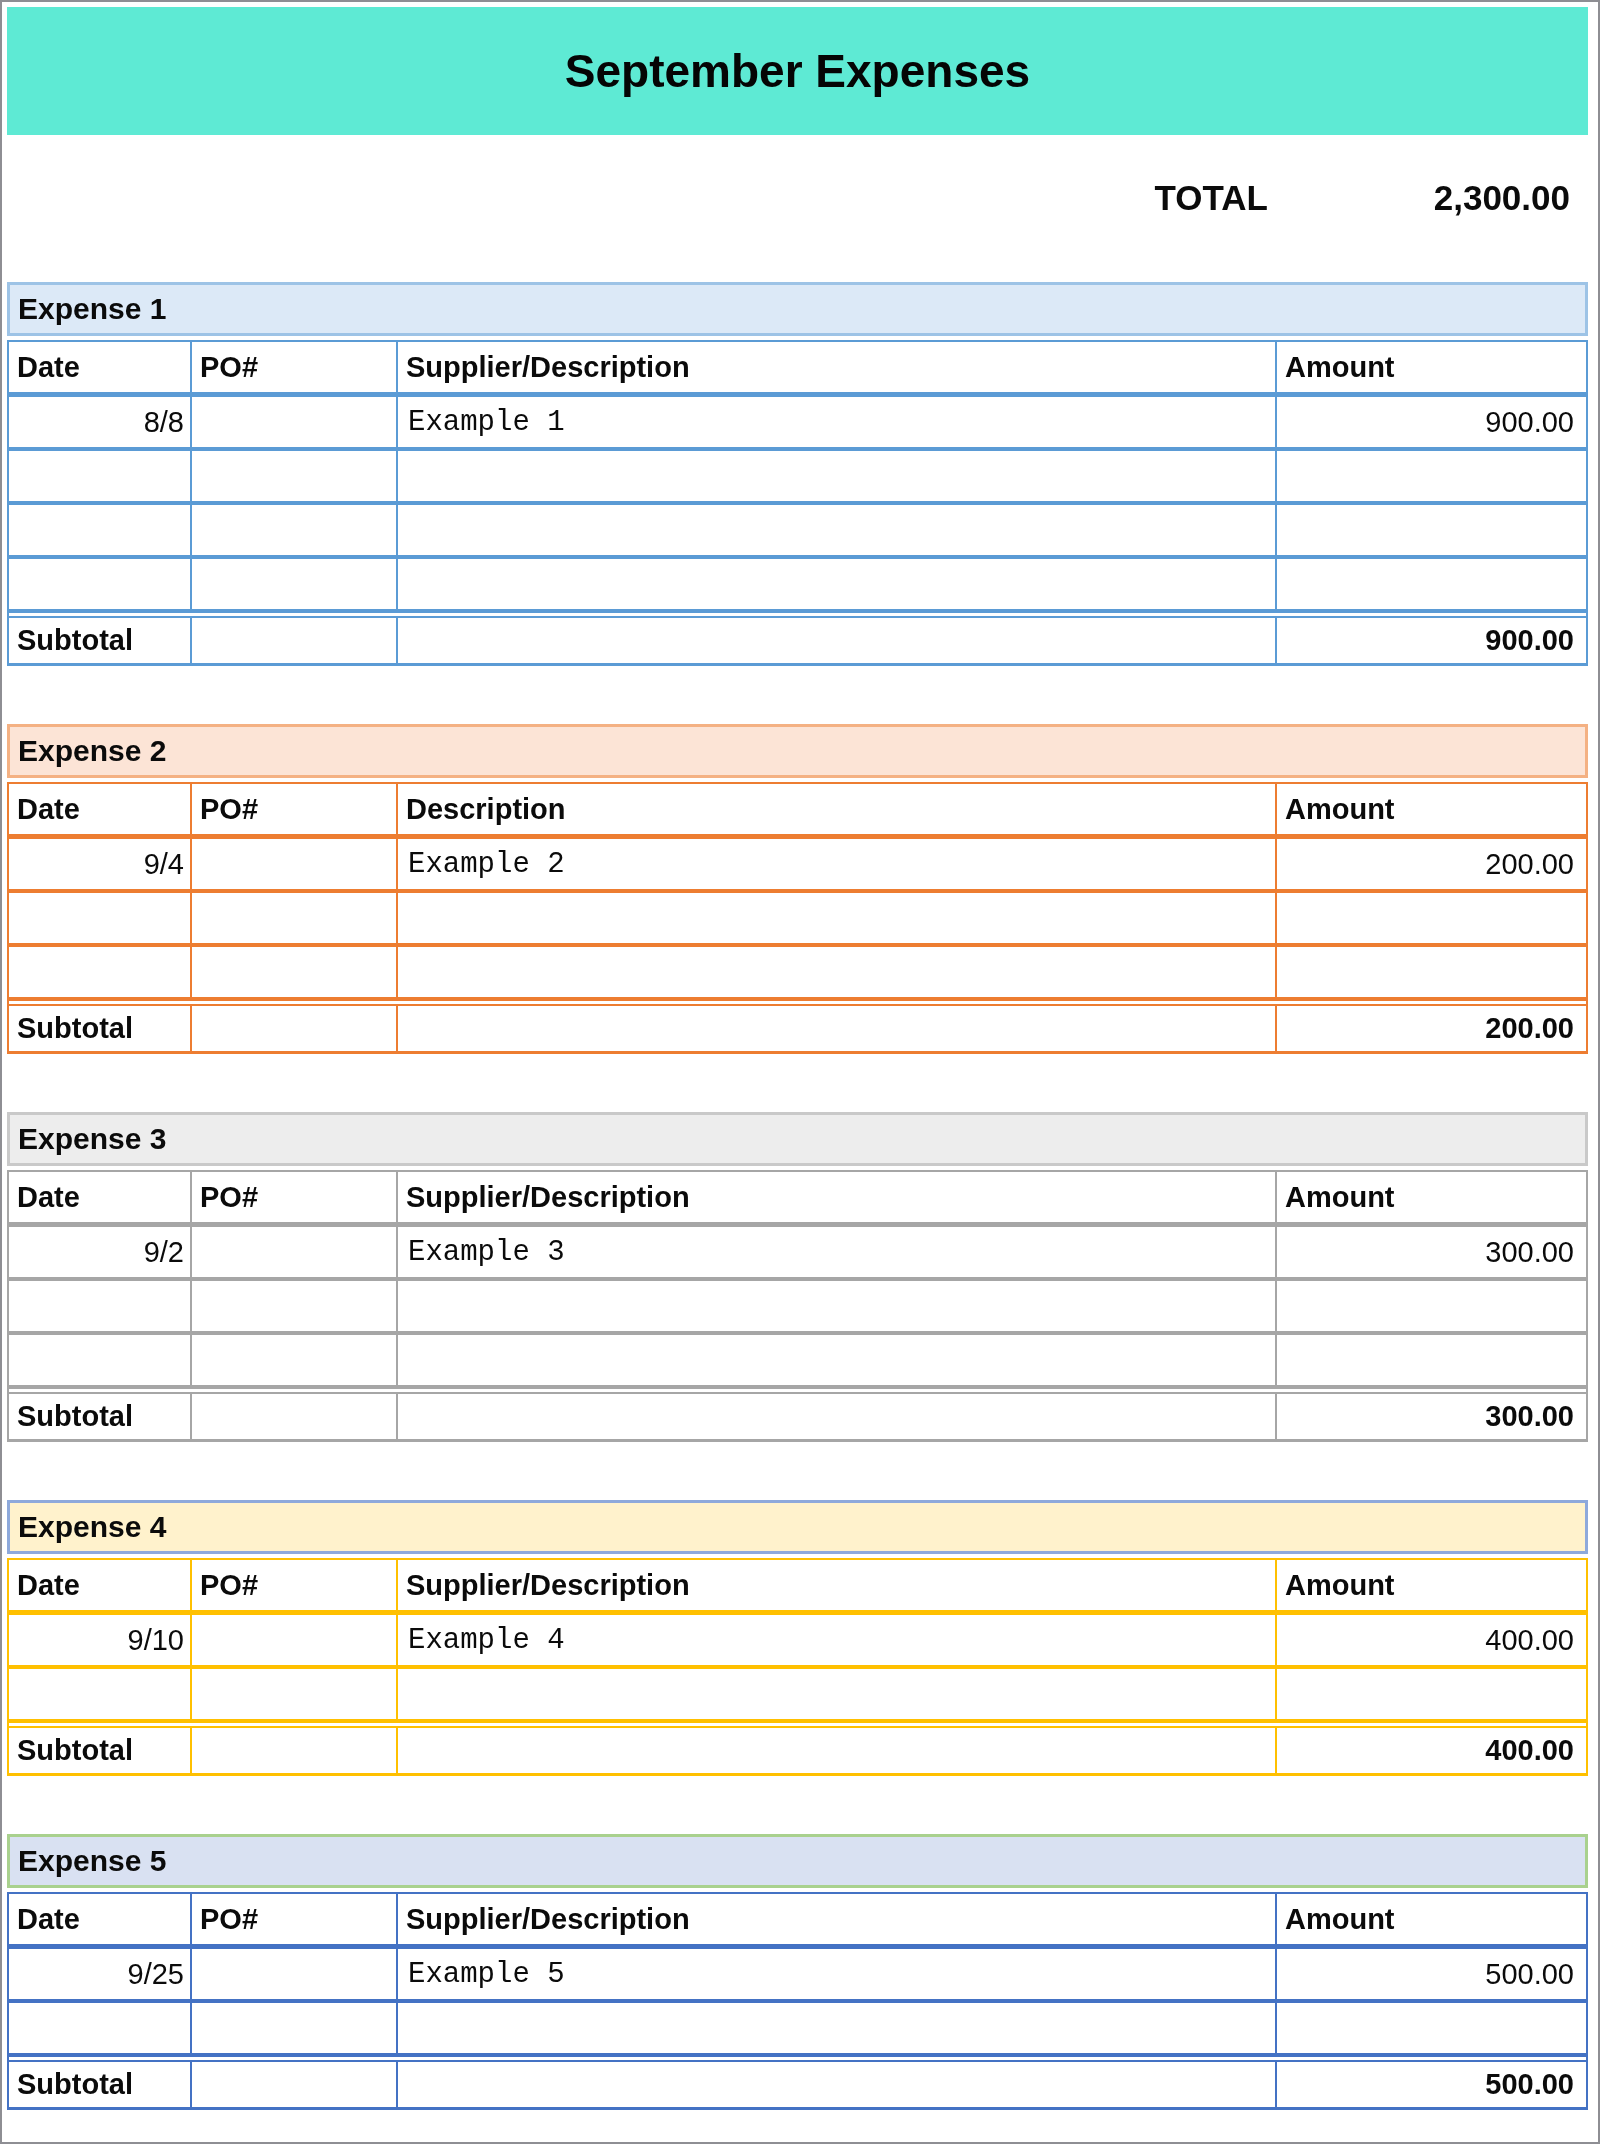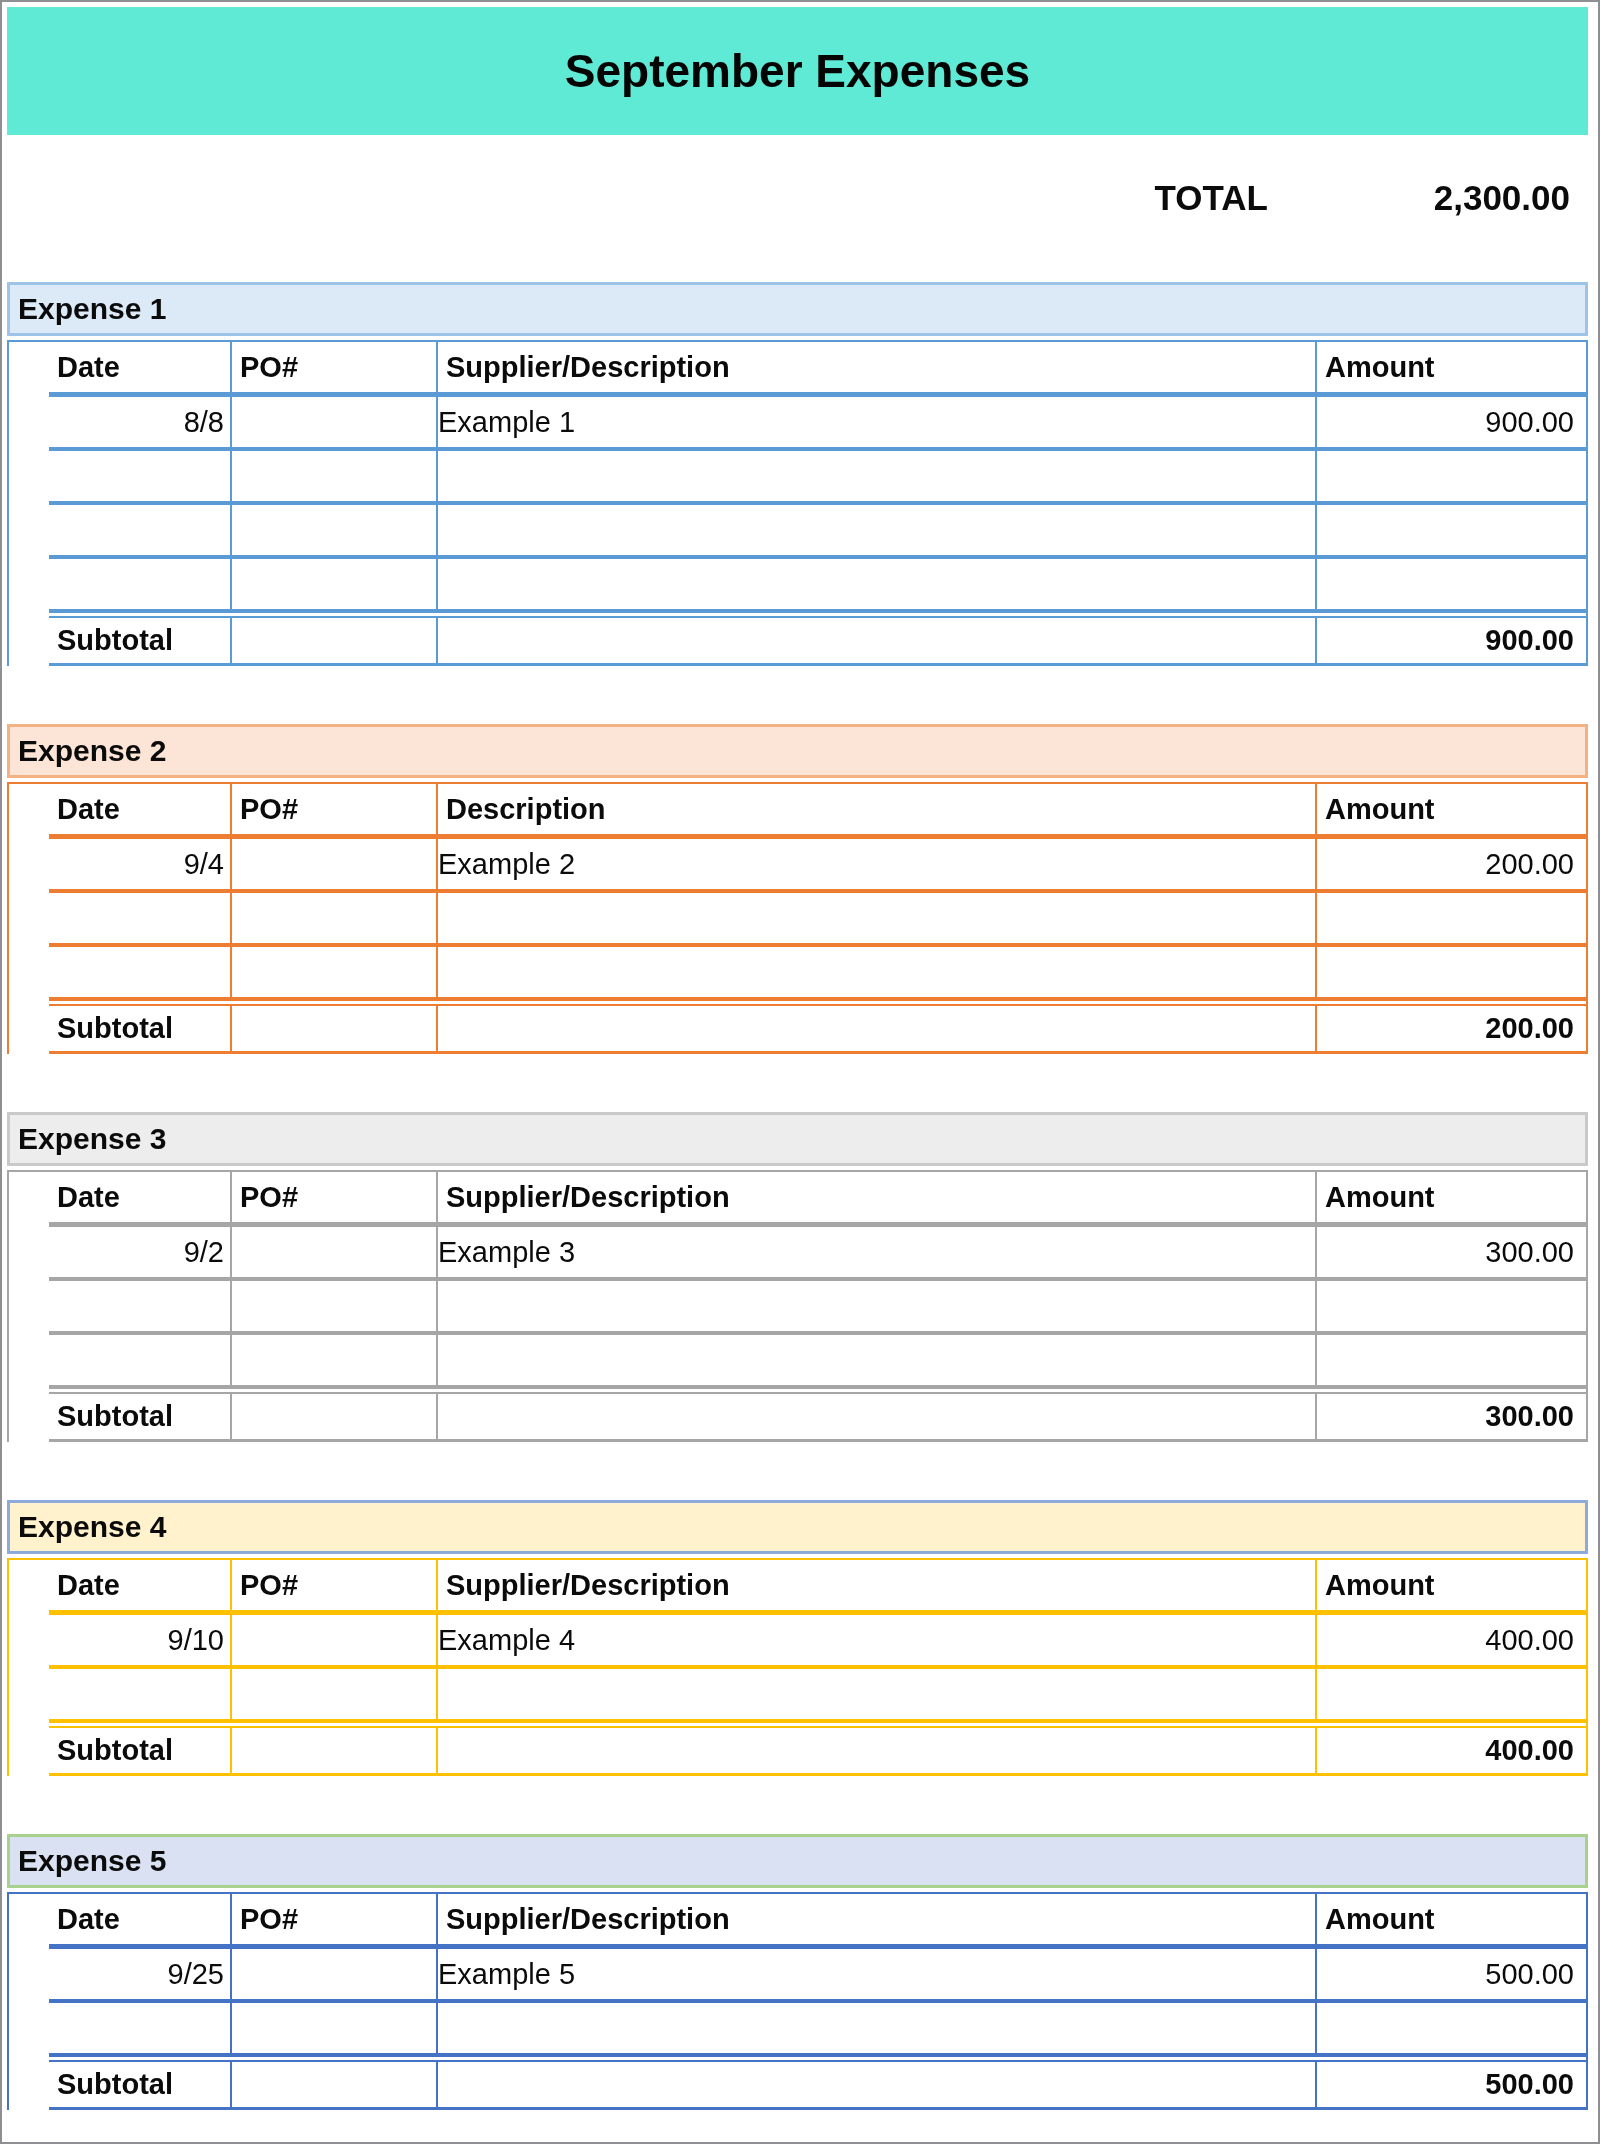--- a/index.html
+++ b/index.html
@@ -43,36 +43,35 @@
   .band-gap{height:4px;}
 
   .sec-table{
     border-left:2px solid var(--accent);
     border-right:2px solid var(--accent);
     border-top:2px solid var(--accent);
   }
   .row{
     display:grid;
     grid-template-columns:183px 206px 879px 1fr;
-    margin-left:40px;
   }
   .cell{
     box-sizing:border-box;
     display:flex;align-items:center;
     border-right:2px solid var(--accent);
     background:#fff;
     font-size:29px;
     overflow:hidden;white-space:nowrap;
   }
   .cell:last-child{border-right:none;}
 
   .hrow .cell{height:55px;border-bottom:5px solid var(--accent);font-weight:700;padding-left:8px;}
   .drow .cell{height:54px;border-bottom:4px solid var(--accent);}
   .drow .c0{justify-content:flex-end;padding-right:6px;}
-  .drow .c2{padding-left:0;}
+  .drow .c2{padding-left:10px;font-family:Liberation Mono, monospace;}
   .drow .c3{justify-content:flex-end;padding-right:12px;}
 
   .sep{height:3px;background:#fff;}
 
   .srow .cell{
     height:50px;
     border-top:2px solid var(--accent);
     border-bottom:3px solid var(--accent);
   }
   .srow .c0{font-weight:700;padding-left:8px;}

